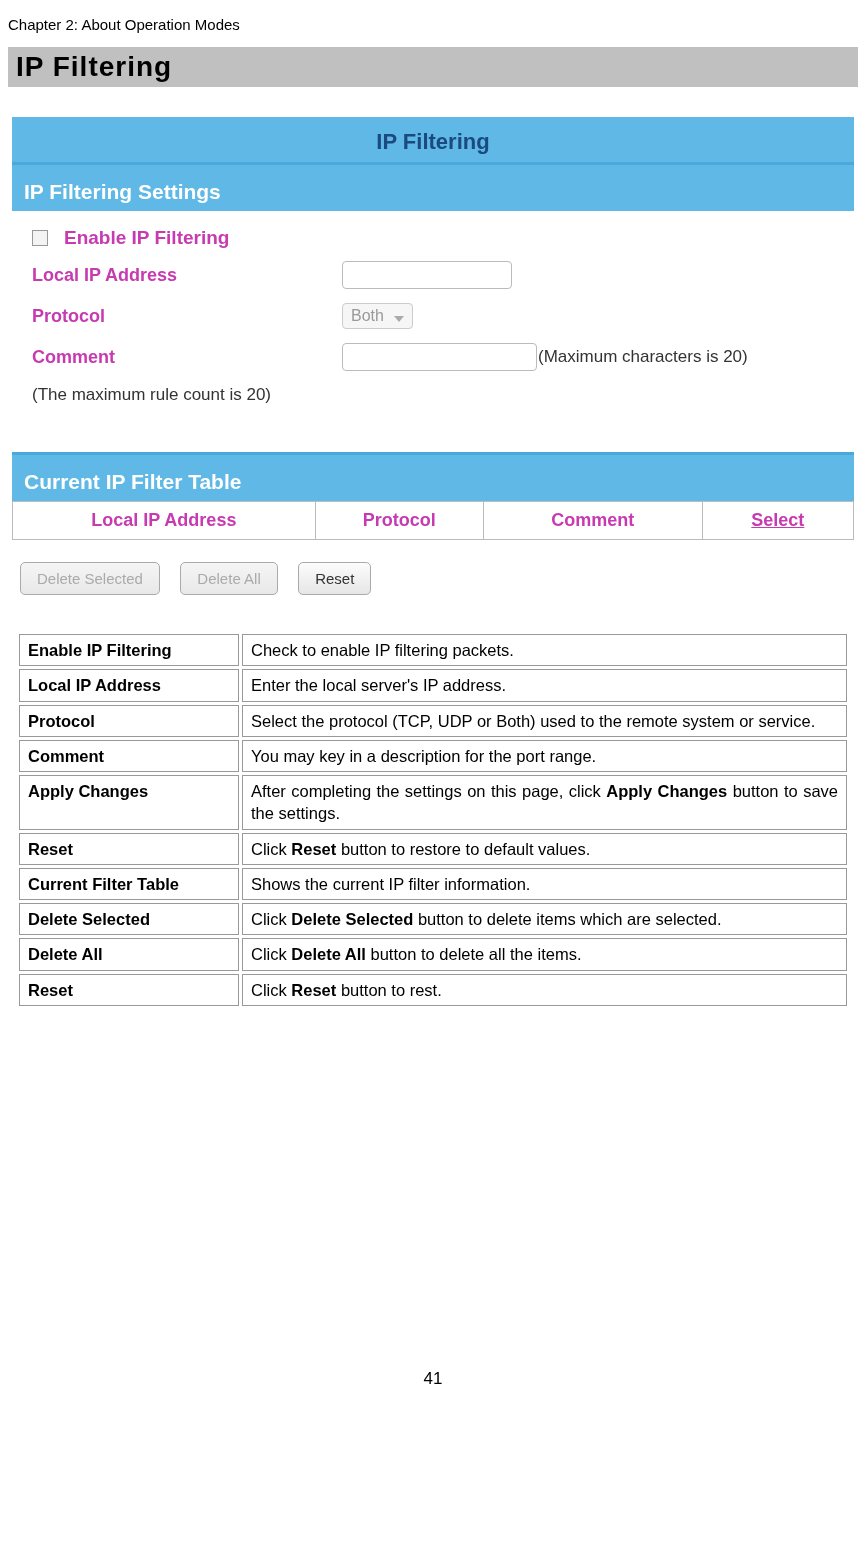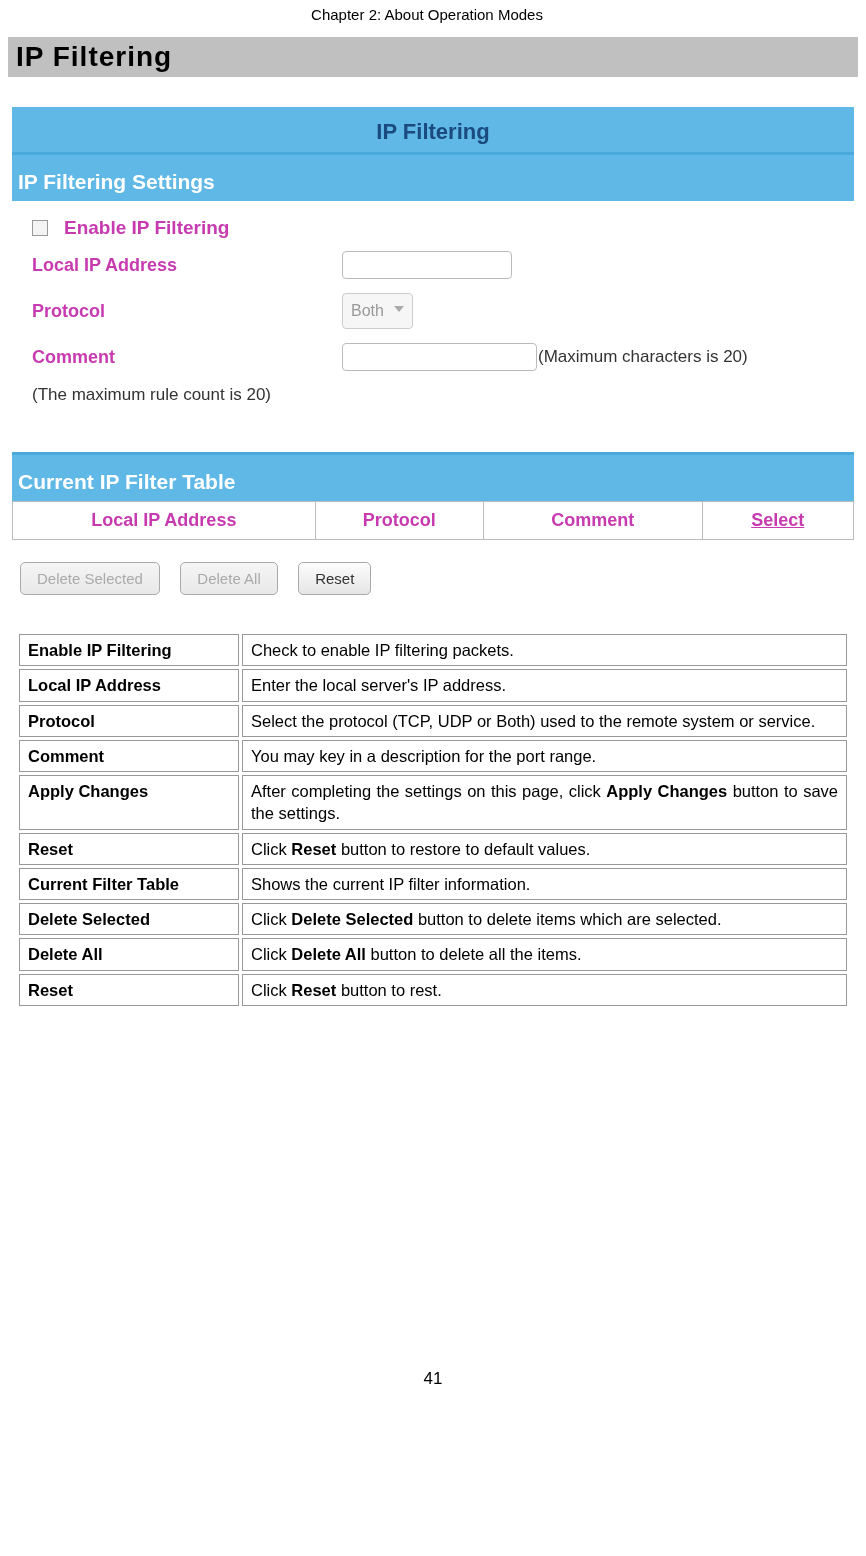--- a/index.html
+++ b/index.html
@@ -4,23 +4,23 @@
   <style>
     * { box-sizing: border-box; margin: 0; padding: 0; }
     body {
       font-family: Arial, Helvetica, sans-serif;
       background: #fff;
       width: 866px;
       margin: 0 auto;
       padding: 0 8px;
     }
     .chapter-header {
-      text-align: center;
+      text-align: left;
       font-size: 15px;
-      padding: 6px 12px 14px 0;
+      padding: 16px 12px 14px 0;
     }
     .page-title {
       background: #c0c0c0;
       font-size: 28px;
       font-weight: bold;
       padding: 4px 8px;
       margin-bottom: 30px;
       letter-spacing: 1px;
     }
     .screenshot {
@@ -38,21 +38,21 @@
       font-size: 17px;
       color: #444;
       padding: 20px 14px 20px 6px;
       line-height: 1.35;
     }
     .section-bar {
       background: #5fb8e6;
       color: #fff;
       font-size: 21px;
       font-weight: bold;
-      padding: 9px 10px 7px 6px;
+      padding: 9px 10px 7px 12px;
       border-top: 6px solid #5fb8e6;
       box-shadow: 0 -3px 0 #4aa9db;
     }
     .form-area {
       padding: 10px 20px 6px 20px;
     }
     .form-row {
       display: flex;
       align-items: center;
       margin: 6px 0 14px 0;
@@ -78,21 +78,21 @@
     .txt-input {
       height: 28px;
       border: 1px solid #bbb;
       border-radius: 4px;
       padding: 0 6px;
       width: 170px;
       font-size: 15px;
       background: #fff;
     }
     .sel-input {
-      height: 36px;
+      height: 26px;
       border: 1px solid #ccc;
       border-radius: 4px;
       padding: 0 28px 0 8px;
       color: #999;
       font-size: 16px;
       background: #f6f6f6;
       position: relative;
       display: inline-flex;
       align-items: center;
     }

